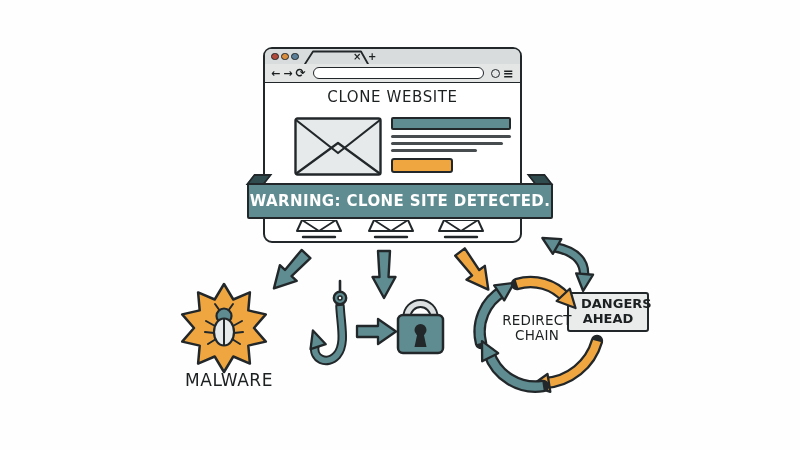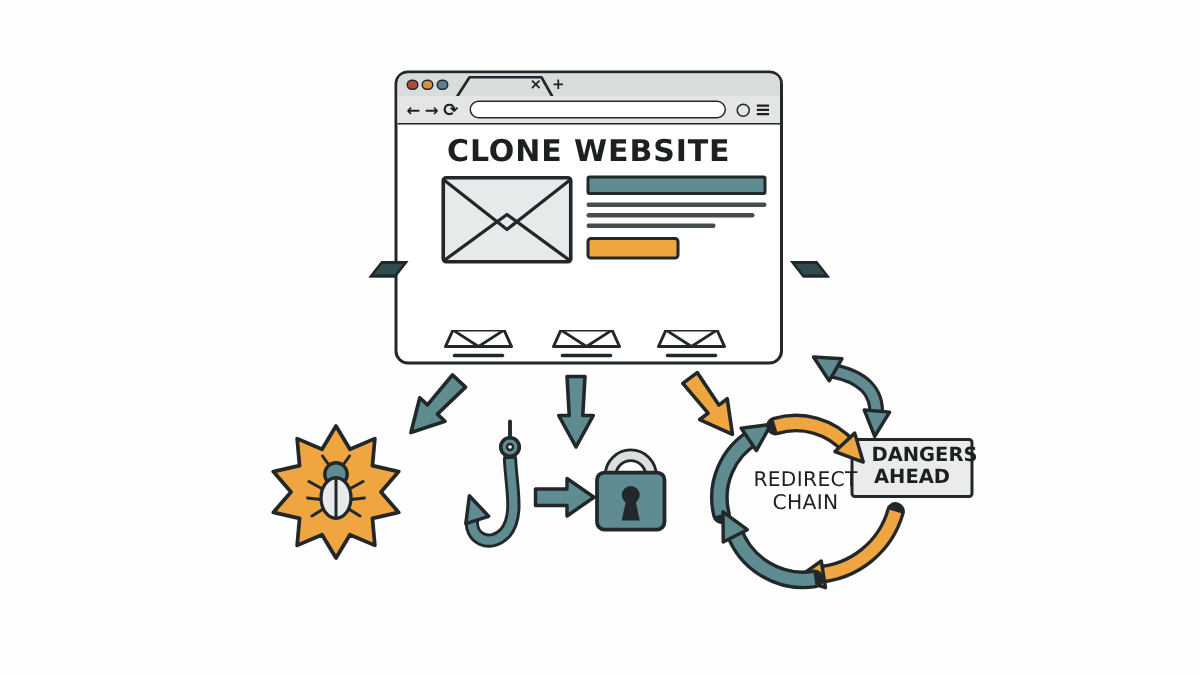--- a/index.html
+++ b/index.html
@@ -24,21 +24,21 @@
   .win-navbar{position:absolute;left:0;top:15px;right:0;height:19px;background:var(--c-chrome_light,#e4e6e6);
     border-bottom:1.8px solid var(--c-outline,#22272a);display:flex;align-items:center;
     padding:0 6px;gap:3px;box-sizing:border-box;}
   .nav-glyph{font-size:11px;font-weight:bold;line-height:1;}
   .nav-glyph.refresh{font-size:12px;}
   .url-bar{flex:1;height:10px;background:#fff;border:1.7px solid var(--c-outline,#22272a);
     border-radius:6px;margin:0 4px;}
   .profile-icon{width:9px;height:9px;border:1.8px solid var(--c-outline,#22272a);border-radius:50%;box-sizing:border-box;}
   .menu-icon{font-size:13px;font-weight:bold;line-height:1;}
   .win-title{position:absolute;left:0;right:0;top:39px;text-align:center;
-    font-size:20px;font-weight:bold;letter-spacing:0.6px;}
+    font-size:15px;font-weight:normal;letter-spacing:0.6px;}
   .envelope-svg{position:absolute;left:29px;top:68px;width:88px;height:59px;}
   .content-col{position:absolute;left:126px;top:68px;width:120px;}
   .content-bar{height:13px;background:var(--c-teal,#5e8c90);border:2.2px solid var(--c-outline,#22272a);
     border-radius:2px;box-sizing:border-box;}
   .content-line{height:2.6px;background:var(--c-line_gray,#474c4e);border-radius:2px;}
   .l1{width:120px;margin-top:5px;} .l2{width:112px;margin-top:4.4px;} .l3{width:86px;margin-top:4.4px;}
   .content-btn{width:62px;height:15px;background:var(--c-orange,#efa640);border:2.2px solid var(--c-outline,#22272a);
     border-radius:3px;margin-top:6px;box-sizing:border-box;}
   .thumb-svg{position:absolute;left:0;top:171px;width:254px;height:22px;}
   
@@ -126,20 +126,23 @@
       <g transform="translate(174,0)">
         <polygon points="5,0 39,0 44,11 0,11" class="f-white ol rj" stroke-width="2"></polygon>
         <path d="M5,0 L22,11 M39,0 L22,11" class="st-dark rj" stroke-width="1.8"></path>
         <line x1="6" y1="17" x2="38" y2="17" class="st-dark" stroke-width="2.4"></line>
       </g>
     </svg>
   </div>
 
   <div class="fold fold-left"></div>
   <div class="fold fold-right"></div>
+  <div class="banner">
+    <span class="banner-text">WARNING: CLONE SITE DETECTED.</span>
+  </div>
 
   <div class="sign">
     <span>DANGERS AHEAD</span>
   </div>
 
   <svg class="overlay" viewBox="0 0 800 450">
 
     <g transform="translate(306,254) rotate(43)">
       <polygon points="-6,0 6,0 4.5,26 11.5,26 0,47 -11.5,26 -4.5,26" class="f-teal ol rj" stroke-width="2.4"></polygon>
     </g>
@@ -204,15 +207,16 @@
 
     <g>
       <path d="M407,317 A13.5,13.5 0 1 1 434,317" class="st-dark" stroke-width="9" stroke-linecap="round"></path>
       <path d="M407,317 A13.5,13.5 0 1 1 434,317" class="st-shackle" stroke-width="5.2"></path>
       <rect x="398" y="315" width="45" height="38" rx="5" class="f-teal ol" stroke-width="2.5"></rect>
       <circle cx="420.5" cy="330" r="6" class="f-outline"></circle>
       <polygon points="417.5,333 423.5,333 426.5,347 414.5,347" class="f-outline"></polygon>
     </g>
   </svg>
 
+  <div class="label malware-label">MALWARE</div>
   <div class="label redirect-label">REDIRECT CHAIN</div>
 
 </div>
 
 </body></html>

